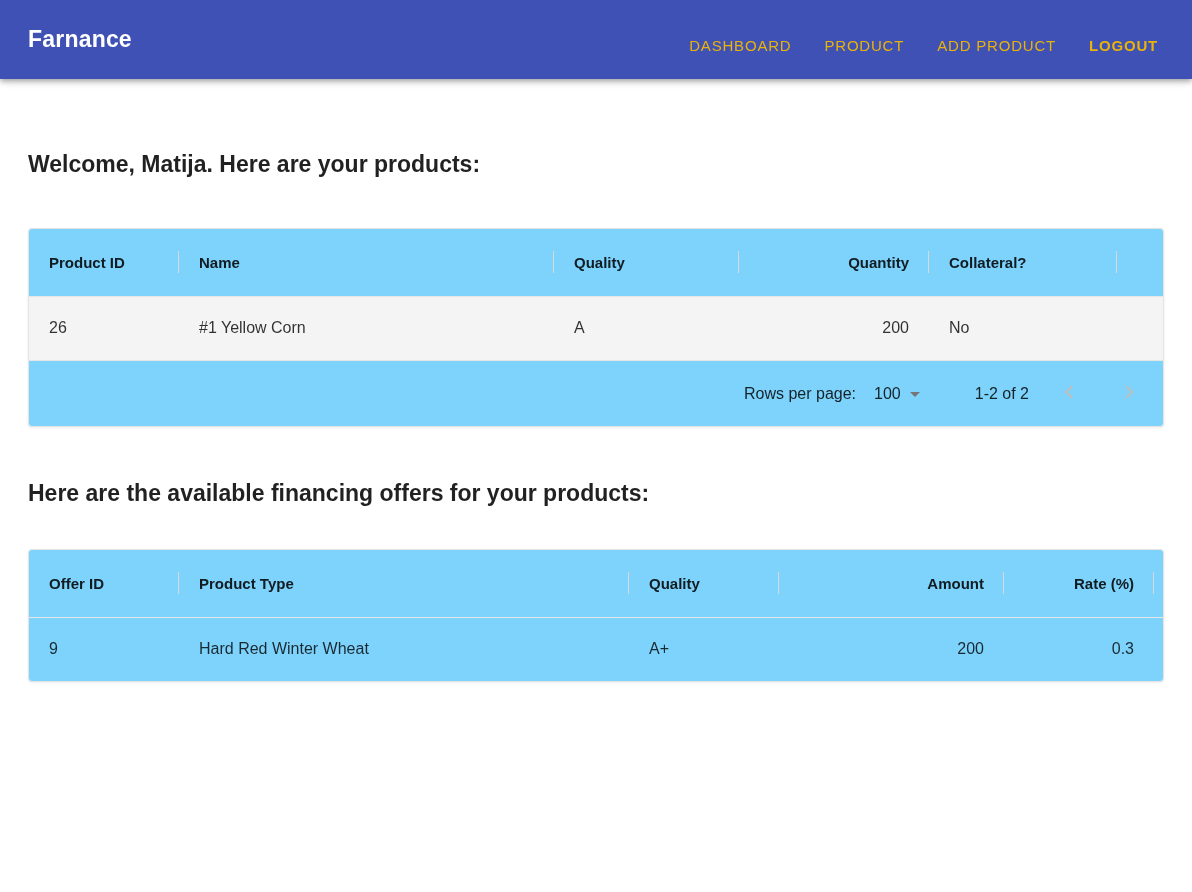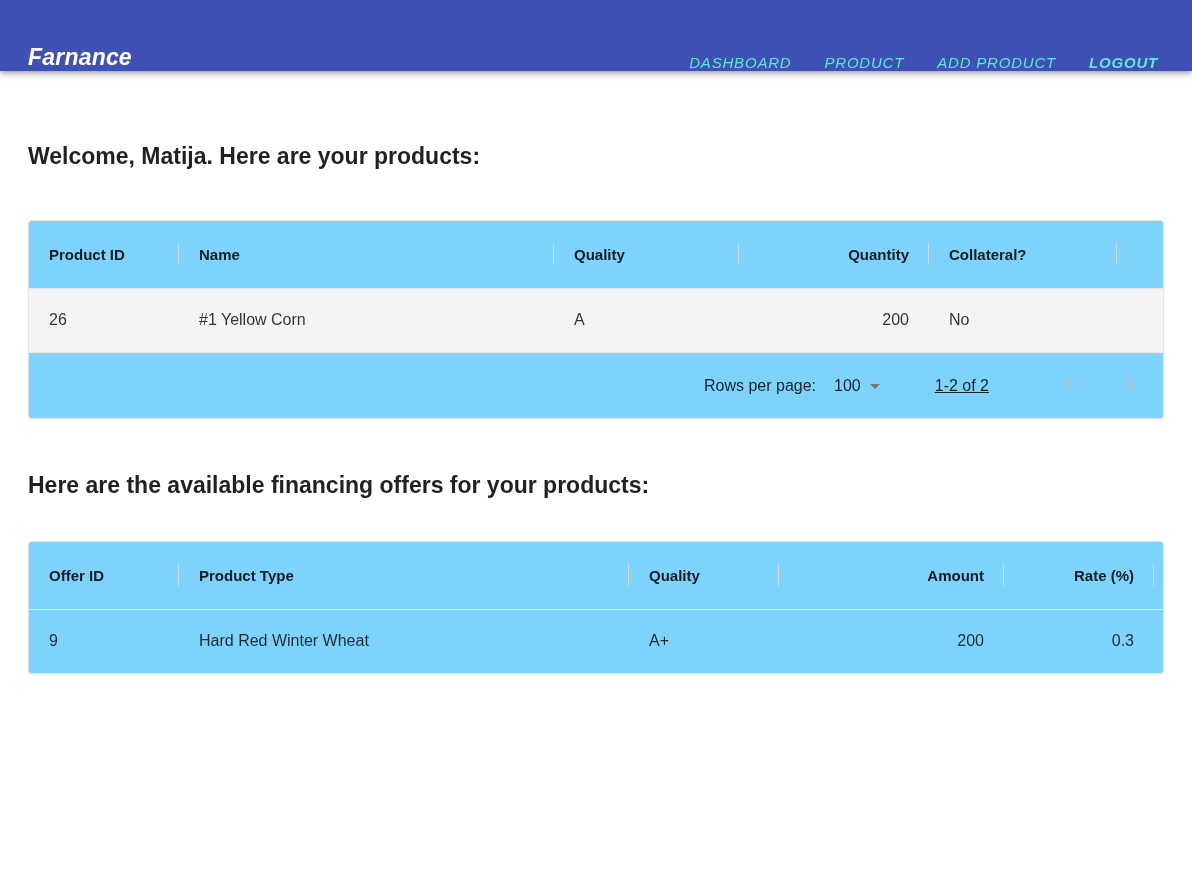--- a/index.html
+++ b/index.html
@@ -6,30 +6,30 @@
   html, body { margin: 0; padding: 0; }
   body {
     width: 1192px; height: 892px; overflow: hidden;
     background: #ffffff;
     font-family: "Liberation Sans", "DejaVu Sans", sans-serif;
     color: rgba(0,0,0,.87);
   }
 
   
   .appbar {
-    height: 71px; background: #3f51b5;
-    display: flex; align-items: flex-end; justify-content: space-between;
+    height: 79px; background: #3f51b5;
+    display: flex; align-items: center; justify-content: space-between;
     padding: 0 34px 0 28px;
     box-shadow: 0 2px 4px -1px rgba(0,0,0,.2), 0 4px 5px 0 rgba(0,0,0,.14), 0 1px 10px 0 rgba(0,0,0,.12);
-    position: relative; z-index: 5; font-style: italic;
+    position: relative; z-index: 5;
   }
   .brand { color: #fff; font-size: 23px; font-weight: 700; letter-spacing: .2px; }
   .navlinks { display: flex; align-items: center; gap: 33px; }
   .navlinks a {
-    color: #5eead4; text-decoration: none; font-size: 15px;
+    color: #eab308; text-decoration: none; font-size: 15px;
     letter-spacing: .8px; font-weight: 400; cursor: pointer; margin-top: 11px;
   }
   .navlinks a.bold { font-weight: 700; }
 
   
   main { padding: 0 28px; }
   .section-heading {
     font-size: 23px; line-height: 28px; font-weight: 700;
     margin: 0; color: rgba(0,0,0,.87);
   }
@@ -66,21 +66,21 @@
     border-top: 1px solid #e6e6e6; height: 66px;
     display: flex; align-items: center; justify-content: flex-end;
     padding-right: 10px; font-size: 16px; color: rgba(0,0,0,.84);
   }
   .rpp-label { margin-right: 18px; }
   .rpp-select {
     display: inline-flex; align-items: center; cursor: pointer;
     margin-right: 48px; color: rgba(0,0,0,.84);
   }
   .rpp-select svg { margin-left: 2px; display: block; }
-  .range { margin-right: 56px; text-decoration: underline; }
+  .range { margin-right: 16px; }
   .icon-btn {
     width: 48px; height: 48px; border: none; background: transparent;
     display: inline-flex; align-items: center; justify-content: center;
     padding: 0; cursor: default;
   }
   .icon-btn + .icon-btn { margin-left: 12px; }
 </style>
 </head>
 <body>
 

